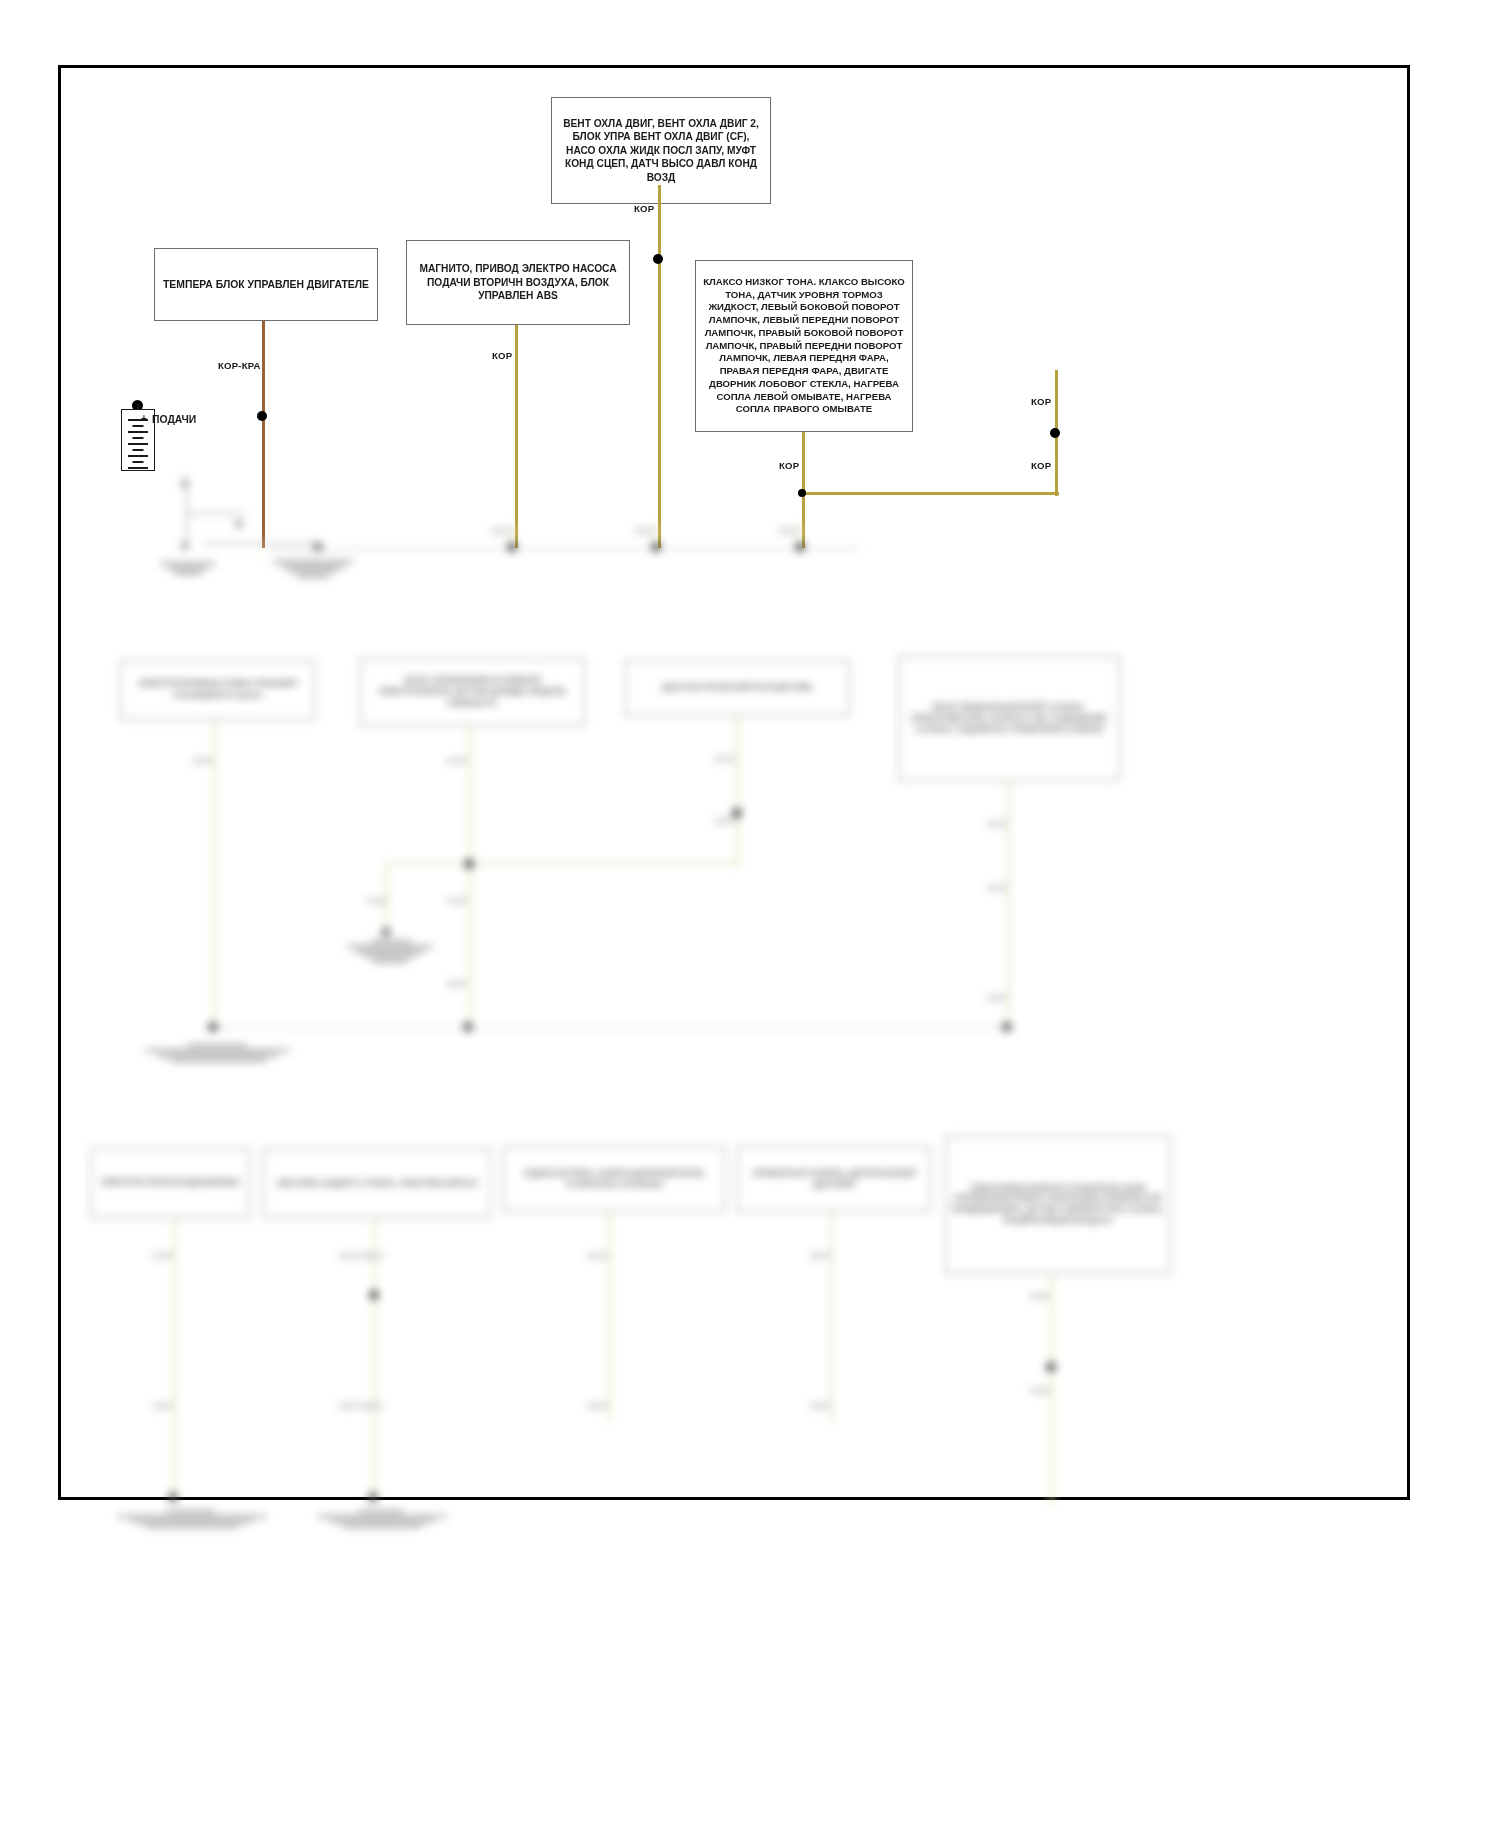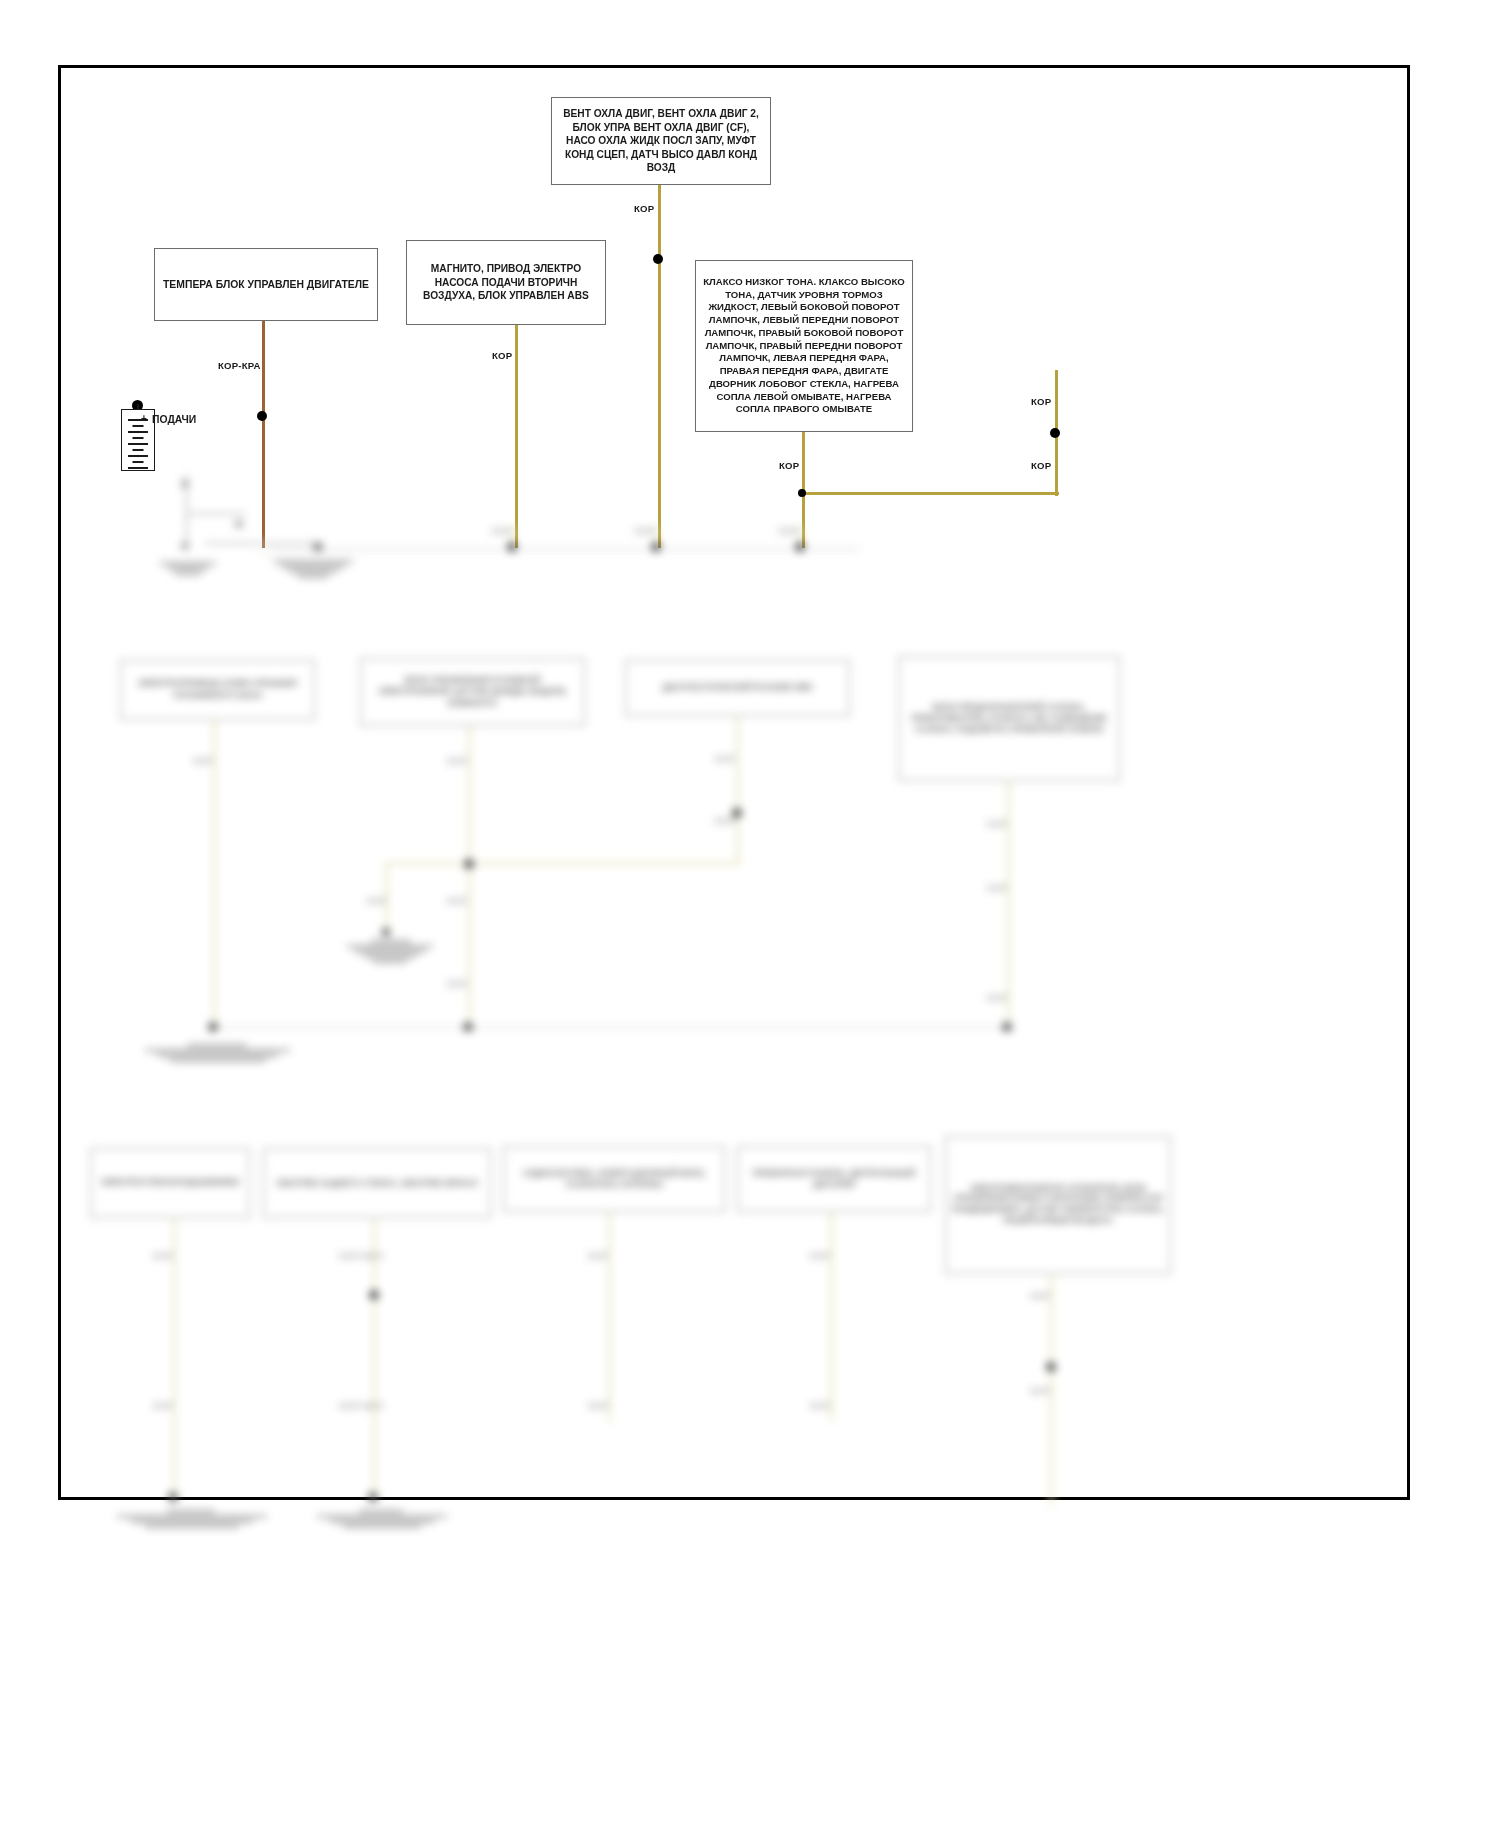--- a/index.html
+++ b/index.html
@@ -16,23 +16,23 @@
   
   .blur-layer{position:absolute;left:55px;top:470px;width:1160px;height:1035px;
               filter:blur(4.2px);opacity:.92;pointer-events:none;}
 
   
   .cbox{position:absolute;box-sizing:border-box;border:1.4px solid #6d6d6d;
         background:#fff;display:flex;align-items:center;justify-content:center;
         text-align:center;line-height:1.33;padding:5px 7px;}
   .cbox span{display:block;width:100%;}
 
-  .cbox.b-top     {left:551px; top:97px;  width:220px; height:88px;  font-size:10.2px; font-weight:700;}
+  .cbox.b-top     {left:551px; top:97px;  width:220px; height:107px;  font-size:10.2px; font-weight:700;}
   .cbox.b-ecu     {left:154px; top:248px; width:224px; height:73px;  font-size:10.4px; font-weight:700;}
-  .cbox.b-magneto {left:406px; top:240px; width:200px; height:85px;  font-size:10.2px; font-weight:700;}
+  .cbox.b-magneto {left:406px; top:240px; width:224px; height:85px;  font-size:10.2px; font-weight:700;}
   .cbox.b-klakso  {left:695px; top:260px; width:218px; height:172px; font-size:9.6px;  font-weight:700;}
   .cbox.b-speed   {left:949px; top:258px; width:216px; height:112px; font-size:9.8px;  font-weight:700;}
 
   
   .bbox{position:absolute;box-sizing:border-box;border:1.3px solid #8a8a8a;background:#fff;
         display:flex;align-items:center;justify-content:center;text-align:center;
         line-height:1.3;padding:4px 6px;color:#555;font-weight:700;}
 
   
   .wire{position:absolute;background:#b6a13c;}

